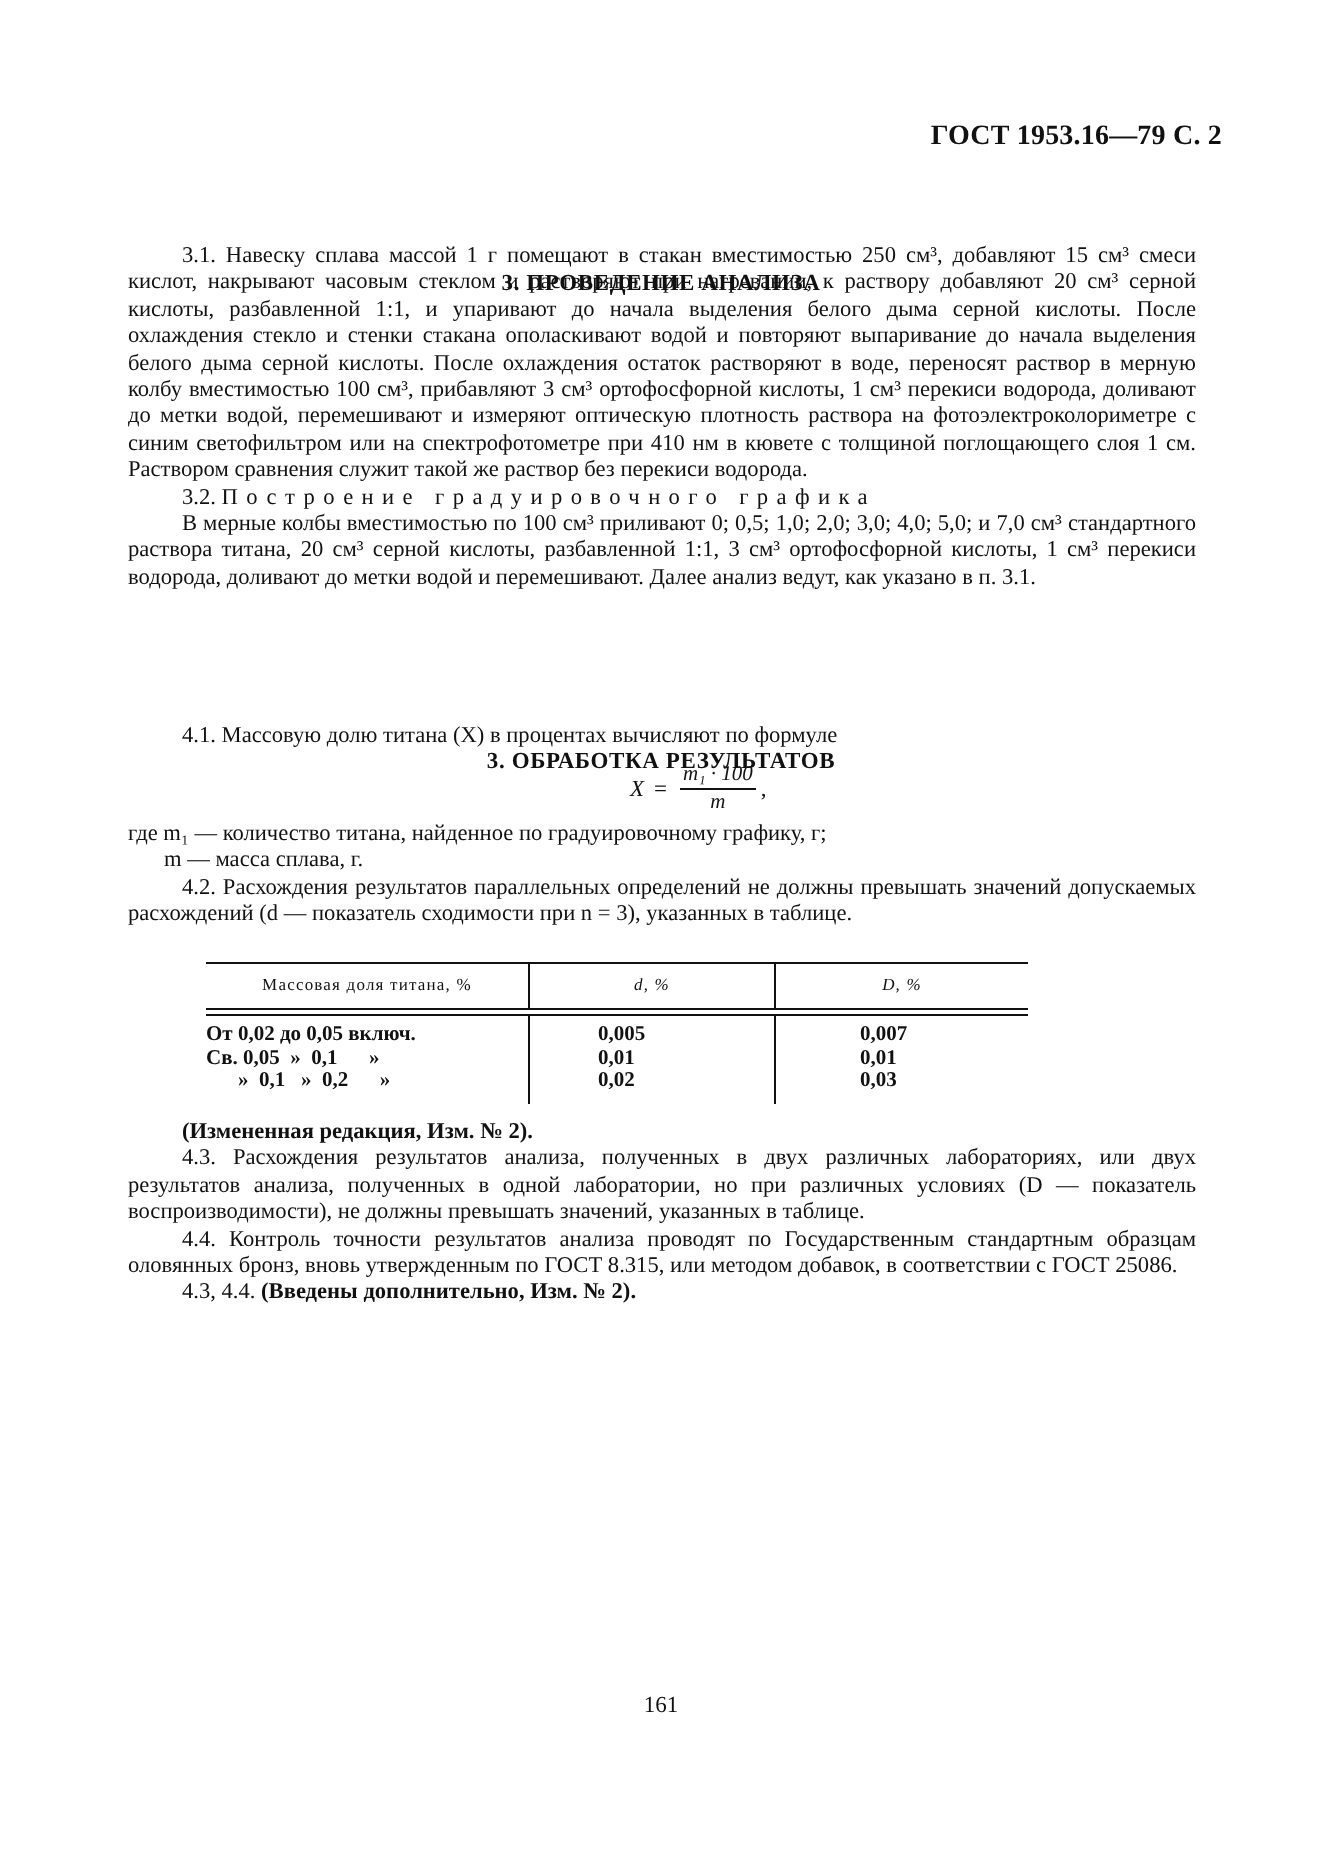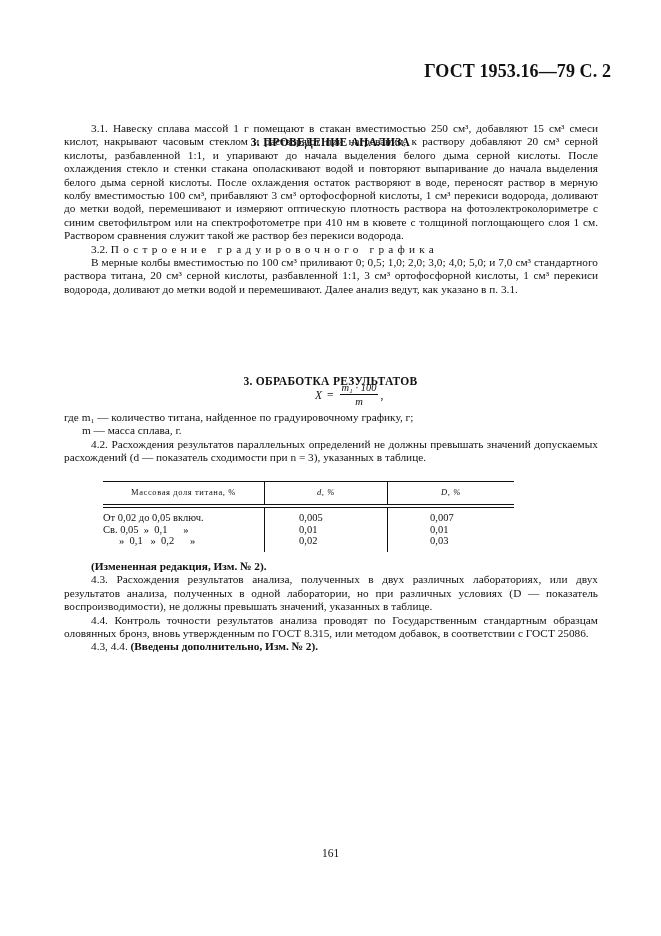--- a/index.html
+++ b/index.html
@@ -1,38 +1,38 @@
 <!DOCTYPE html>
 <html><head>
 <meta charset="utf-8">
 <style>
   html, body { margin: 0; padding: 0; background: #ffffff; }
   body { width: 661px; height: 936px; position: relative; overflow: hidden;
          font-family: "Liberation Serif", "DejaVu Serif", serif; color: #111; }
   .page { position: absolute; left: 0; top: 0; width: 661px; height: 936px; }
-  .hdr { position: absolute; right: 50px; top: 61px; font-weight: bold; font-size: 18px; letter-spacing: 0.1px; }
+  .hdr { position: absolute; right: 50px; top: 61px; font-weight: bold; font-size: 14px; letter-spacing: 0.1px; }
   .h { position: absolute; left: 0; width: 661px; text-align: center; font-weight: bold; font-size: 11.5px; letter-spacing: 0.3px; margin-top: 36px; }
   .txt { position: absolute; left: 64px; width: 534px; font-size: 11.3px; line-height: 13.4px; text-align: justify; }
   .p { margin: 0; text-indent: 27px; }
   .spaced { letter-spacing: 4.2px; }
   .formula { position: absolute; left: 315px; top: 382px; font-size: 11.5px; font-style: italic; display: flex; align-items: center; }
   .frac { display: inline-flex; flex-direction: column; align-items: center; margin: 0 2px 0 6px; }
   .frac .num { border-bottom: 1px solid #111; padding: 0 2px 1px 2px; font-size: 10.5px; }
   .frac .den { font-size: 10.5px; padding-top: 1px; }
   .tbl { position: absolute; left: 103px; top: 481px; width: 411px; font-size: 10.5px; }
   .tbl .top { border-top: 1.6px solid #111; }
   .tbl .row { display: flex; }
   .tbl .c1 { width: 161px; }
   .tbl .c2 { width: 122px; border-left: 1px solid #111; }
   .tbl .c3 { flex: 1; border-left: 1px solid #111; }
   .tbl .head .cell { height: 22px; line-height: 20px; font-size: 8.5px; letter-spacing: 0.6px; }
   .tbl .head .c1 { text-align: center; }
   .tbl .head .c2, .tbl .head .c3 { text-align: center; }
   .tbl .dbl { border-top: 1px solid #111; border-bottom: 1px solid #111; height: 2px; }
-  .tbl .body .cell { padding-top: 4px; height: 40px; line-height: 11.5px; }
+  .tbl .body .cell { padding-top: 4px; height: 40px; line-height: 11.5px; font-weight: bold; }
   .tbl .body .c2 div, .tbl .body .c3 div { padding-left: 34px; }
   .tbl .body .c3 div { padding-left: 42px; }
   .ital { font-style: italic; }
   .pnum { position: absolute; left: 0; width: 661px; top: 847px; text-align: center; font-size: 11.5px; }
   b { font-weight: bold; }
 </style>
 </head>
 <body>
 
 <div class="page">
@@ -45,20 +45,23 @@
     <p class="p">3.1. Навеску сплава массой 1 г помещают в стакан вместимостью 250 см³, добавляют 15 см³ смеси кислот, накрывают часовым стеклом и растворяют при нагревании, к раствору добавляют 20 см³ серной кислоты, разбавленной 1:1, и упаривают до начала выделения белого дыма серной кислоты. После охлаждения стекло и стенки стакана ополаскивают водой и повторяют выпаривание до начала выделения белого дыма серной кислоты. После охлаждения остаток растворяют в воде, переносят раствор в мерную колбу вместимостью 100 см³, прибавляют 3 см³ ортофосфорной кислоты, 1 см³ перекиси водорода, доливают до метки водой, перемешивают и измеряют оптическую плотность раствора на фотоэлектроколориметре с синим светофильтром или на спектрофотометре при 410 нм в кювете с толщиной поглощающего слоя 1 см. Раствором сравнения служит такой же раствор без перекиси водорода.</p>
     <p class="p" style="text-align:left;">
       <span>3.2.</span>
       <span class="spaced">Построение градуировочного графика</span>
     </p>
     <p class="p">В мерные колбы вместимостью по 100 см³ приливают 0; 0,5; 1,0; 2,0; 3,0; 4,0; 5,0; и 7,0 см³ стандартного раствора титана, 20 см³ серной кислоты, разбавленной 1:1, 3 см³ ортофосфорной кислоты, 1 см³ перекиси водорода, доливают до метки водой и перемешивают. Далее анализ ведут, как указано в п. 3.1.</p>
   </div>
 
   <div class="h" style="top:339px;">3. ОБРАБОТКА РЕЗУЛЬТАТОВ</div>
 
+  <div class="txt" style="top:362px;">
+    <p class="p">4.1. Массовую долю титана (X) в процентах вычисляют по формуле</p>
+  </div>
 
   <div class="formula">
     <span>X</span>
     <span style="font-style:normal;margin-left:5px;">=</span>
     <span class="frac">
       <span class="num">m₁ · 100</span>
       <span class="den">m</span>
     </span>
     <span style="font-style:normal;">,</span>
   </div>

